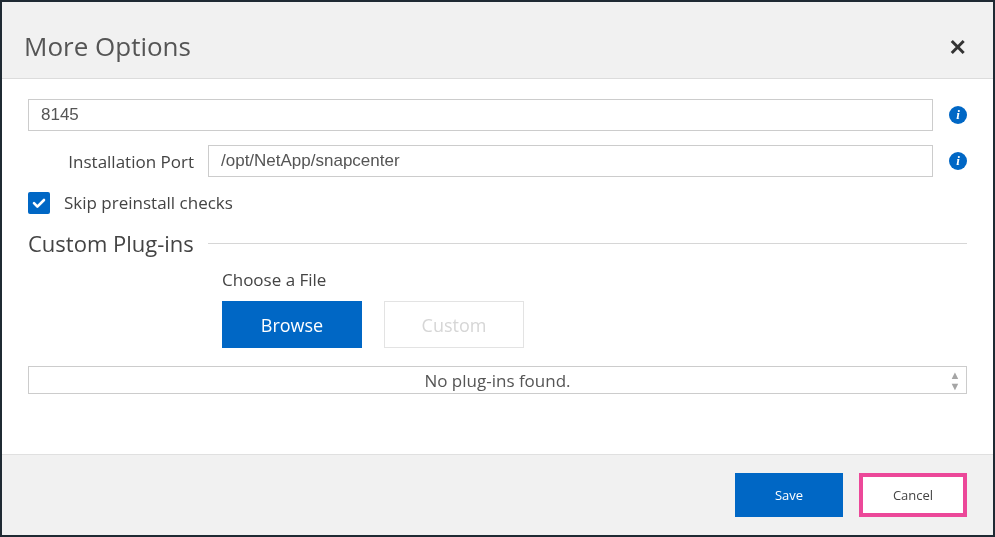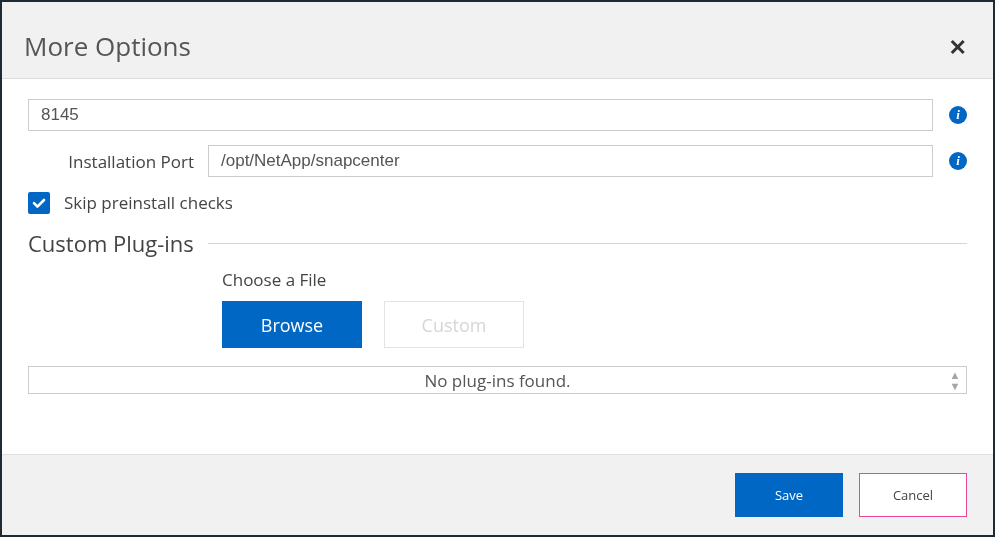--- a/index.html
+++ b/index.html
@@ -198,21 +198,21 @@
     cursor: pointer;
   }
   .btn-save {
     background: #0067c5;
     color: #fff;
     border: 1px solid #0067c5;
   }
   .btn-cancel {
     background: #fff;
     color: #444;
-    border: 1px solid #ec4899;
+    border: 4px solid #ec4899;
   }
 </style>
 </head>
 <body>
 
 <div class="dialog">
 
   <div class="dialog-header">
     <div class="dialog-title">More Options</div>
     <div class="close-icon">✕</div>

